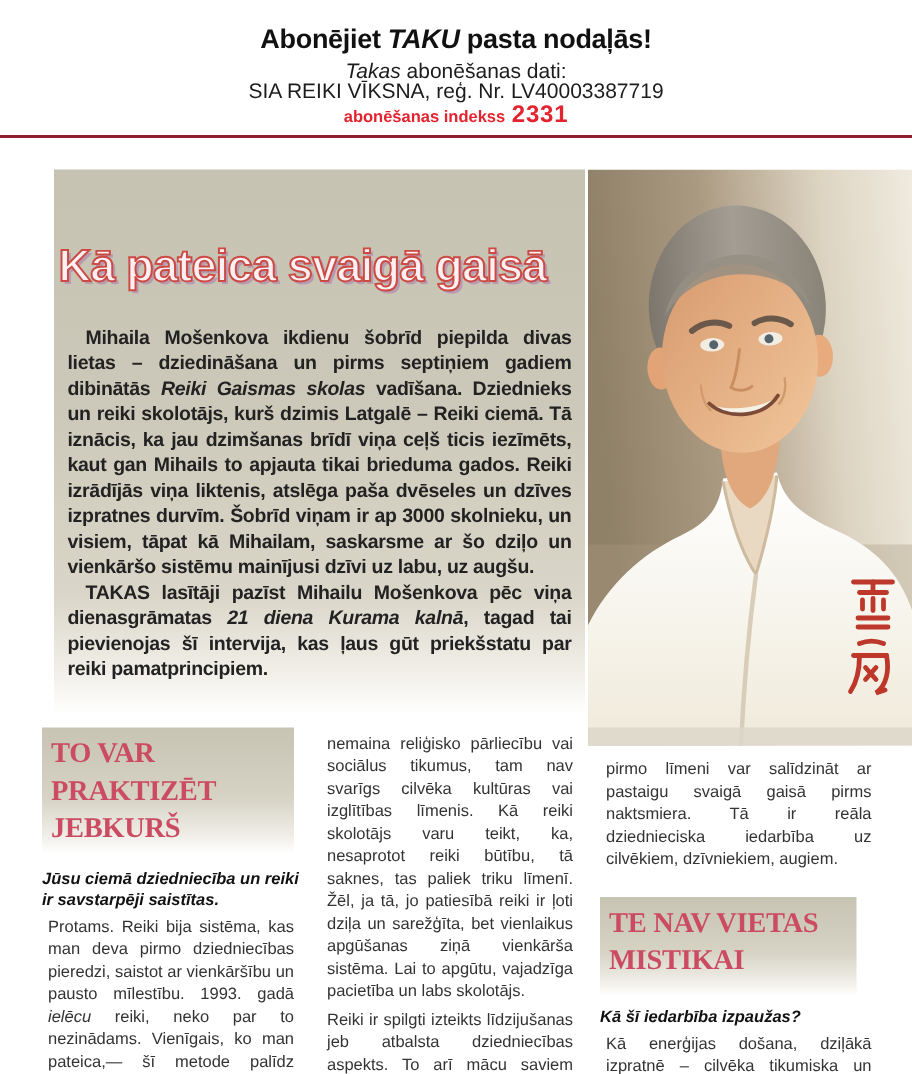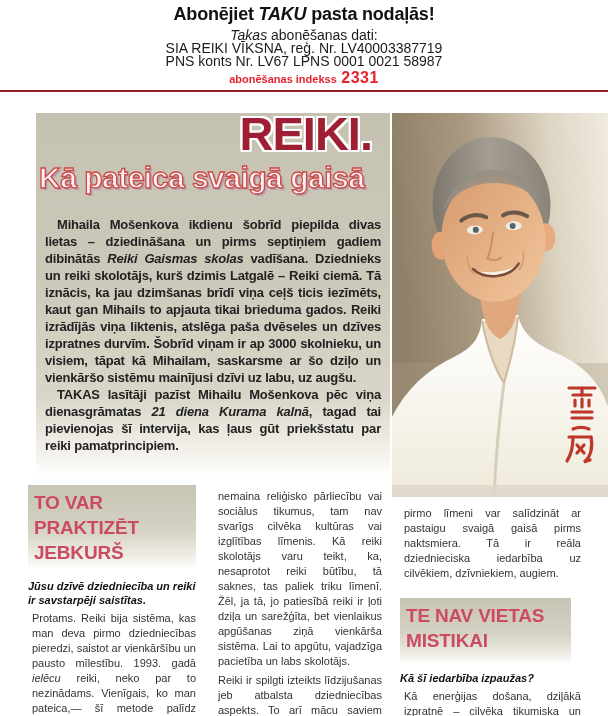--- a/index.html
+++ b/index.html
@@ -3,21 +3,21 @@
 <meta charset="utf-8">
 <style>
   * { margin:0; padding:0; box-sizing:border-box; }
   body { background:#ffffff; font-family:"Liberation Sans", sans-serif; }
   #page {
     position:relative; width:608px; height:716px; background:#ffffff;
     overflow:hidden; color:#222;
   }
 
   
-  .header { position:absolute; top:4px; left:0; width:608px; text-align:center; }
+  .header { position:absolute; top:16px; left:0; width:608px; text-align:center; }
   .header-title { font-size:18px; font-weight:bold; color:#111; margin-bottom:4px; letter-spacing:-0.2px; }
   .header-info { font-size:14px; line-height:13px; color:#1c1c1c; }
   .header-index { margin-top:1px; color:#e3232e; }
   .header-index .idx-label { font-size:11px; font-weight:bold; }
   .header-index .idx-value { font-size:16px; font-weight:bold; letter-spacing:0.5px; }
   .rule { position:absolute; top:90px; left:0; width:608px; height:2px; background:#8e202e; }
 
   
   .feature-box {
     position:absolute; left:36px; top:113px; width:354px; height:363px;
@@ -51,20 +51,21 @@
     position:absolute; left:28px; top:485px; width:557px;
     display:grid; grid-template-columns:172px 172px 185px; column-gap:14px;
   }
   .col-body {
     font-size:11px; line-height:15px; color:#333; text-align:justify;
   }
   .col-body p { margin:4px; }
   .heading-box {
     background:linear-gradient(180deg,#c8c4b4 0%,#d6d2c4 55%,#efede6 85%,#ffffff 100%);
     padding:5px 19px 0 6px;
+    font-family:Liberation Serif, serif;
   }
   .section-heading {
     font-size:19px; line-height:25px; font-weight:bold; color:#cb4c62; letter-spacing:-0.2px;
   }
   .box-left { width:168px; height:84px; }
   .box-right { width:171px; height:66px; margin-top:17px; }
   .lead-in {
     font-size:11px; line-height:14px; font-weight:bold; font-style:italic; color:#111;
   }
   .col-left .lead-in { margin-top:10px; }
@@ -77,30 +78,28 @@
 </style>
 </head>
 <body>
 
 <div id="page">
 
   <div class="header">
     <div class="header-title"><span>Abonējiet </span><span class="seg-i">TAKU</span><span> pasta nodaļās!</span></div>
     <div class="header-info"><span class="seg-i">Takas</span><span> abonēšanas dati:</span></div>
     <div class="header-info">SIA REIKI VĪKSNA, reģ. Nr. LV40003387719</div>
-    <div class="header-info">PNS konts Nr. LV67 LPNS 0001 0021 58987</div>
     <div class="header-index">
       <span class="idx-label">abonēšanas indekss</span>
       <span class="idx-value">2331</span>
     </div>
   </div>
   <div class="rule"></div>
 
   <div class="feature-box">
-    <div class="feature-title">REIKI.</div>
     <div class="feature-subtitle">Kā pateica svaigā gaisā</div>
     <div class="intro">
       <p><span>Mihaila Mošenkova ikdienu šobrīd piepilda divas lietas – dziedināšana un pirms septiņiem gadiem dibinātās </span><span class="seg-i">Reiki Gaismas skolas</span><span> vadīšana. Dziednieks un reiki skolotājs, kurš dzimis Latgalē – Reiki ciemā. Tā iznācis, ka jau dzimšanas brīdī viņa ceļš ticis iezīmēts, kaut gan Mihails to apjauta tikai brieduma gados. Reiki izrādījās viņa liktenis, atslēga paša dvēseles un dzīves izpratnes durvīm. Šobrīd viņam ir ap 3000 skolnieku, un visiem, tāpat kā Mihailam, saskarsme ar šo dziļo un vienkāršo sistēmu mainījusi dzīvi uz labu, uz augšu.</span></p>
       <p><span>TAKAS lasītāji pazīst Mihailu Mošenkova pēc viņa dienasgrāmatas </span><span class="seg-i">21 diena Kurama kalnā</span><span>, tagad tai pievienojas šī intervija, kas ļaus gūt priekšstatu par reiki pamatprincipiem.</span></p>
     </div>
   </div>
 
   <div class="photo">
     <svg width="216" height="384" viewBox="0 0 216 384">
       <defs>
@@ -178,21 +177,21 @@
       <rect x="0" y="372" width="216" height="12" fill="#ddd7ca" opacity="0.85"></rect>
     </svg>
   </div>
 
   <div class="columns">
 
     <div class="col-left">
       <div class="heading-box box-left">
         <div class="section-heading">TO VAR PRAKTIZĒT JEBKURŠ</div>
       </div>
-      <div class="lead-in">Jūsu dzīvē dziedniecība un reiki ir savstarpēji saistītas.</div>
+      <div class="lead-in">Jūsu ciemā dziedniecība un reiki ir savstarpēji saistītas.</div>
       <div class="col-body">
         <p><span>Protams. Reiki bija sistēma, kas man deva pirmo dziedniecības pieredzi, saistot ar vienkāršību un pausto mīlestību. 1993. gadā </span><span class="seg-i">ielēcu</span><span> reiki, neko par to nezinādams. Vienīgais, ko man pateica,— šī metode palīdz dziedināt. Tagad zinu, ka tas nav tikai tas un pat ne gluži tas,</span></p>
       </div>
     </div>
 
     <div class="col-middle">
       <div class="col-body">
         <p>nemaina reliģisko pārliecību vai sociālus tikumus, tam nav svarīgs cilvēka kultūras vai izglītības līmenis. Kā reiki skolotājs varu teikt, ka, nesaprotot reiki būtību, tā saknes, tas paliek triku līmenī. Žēl, ja tā, jo patiesībā reiki ir ļoti dziļa un sarežģīta, bet vienlaikus apgūšanas ziņā vienkārša sistēma. Lai to apgūtu, vajadzīga pacietība un labs skolotājs.</p>
         <p>Reiki ir spilgti izteikts līdzijušanas jeb atbalsta dziedniecības aspekts. To arī mācu saviem skolniekiem – ne tikai demonstrēt fenomenu, bet arī saudzīgi to dāvāt cilvēkiem. Vieglāk nodibināt kontaktu ar sve-</p>
       </div>

